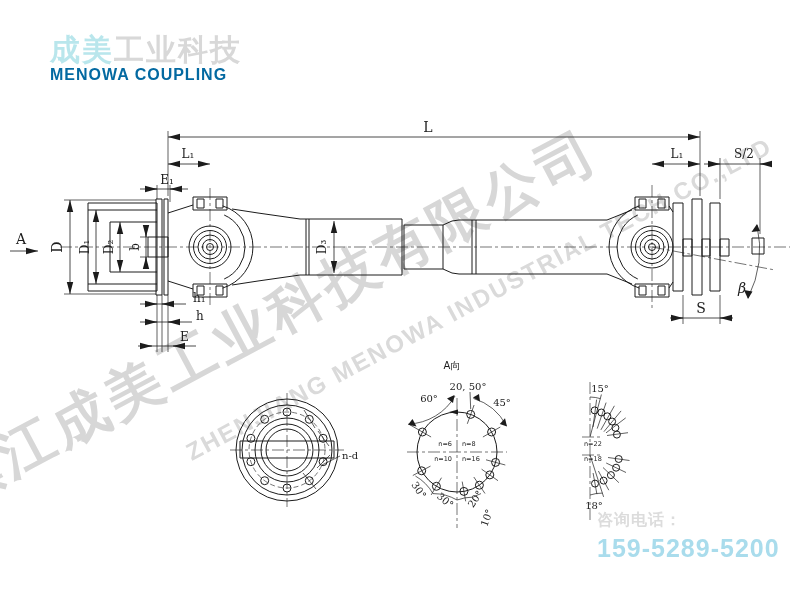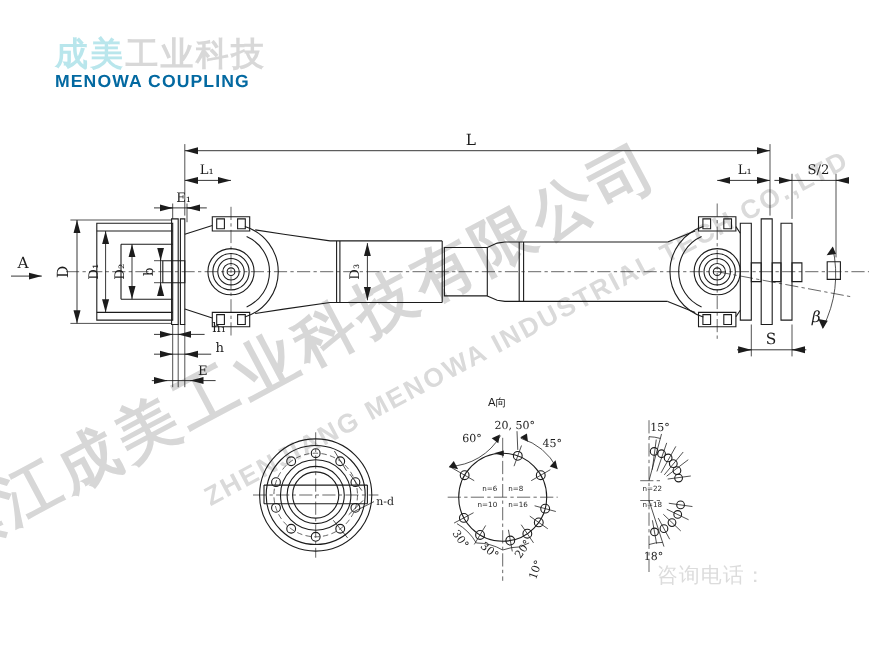--- a/index.html
+++ b/index.html
@@ -13,21 +13,21 @@
   .wm-en{left:188px;top:440px;font-size:24px;letter-spacing:2px;color:#dadada;
          transform:rotate(-28deg);transform-origin:0 50%;}
   
   .logo{left:30px;top:34px;z-index:3;margin-left:20px;}
   .logo-cn{font-size:30px;font-weight:bold;letter-spacing:2px;line-height:1.05;}
   .logo-cn .accent{color:#b9e6ec;}
   .logo-cn .rest{color:#d8d8d8;}
   .logo-en{font-size:16px;font-weight:bold;color:#0369a1;letter-spacing:1px;}
   
   .contact{left:597px;top:510px;z-index:3;}
-  .contact-label{font-size:19px;color:#dcdcdc;font-weight:normal;letter-spacing:1px;}
+  .contact-label{font-size:16px;color:#dcdcdc;font-weight:bold;letter-spacing:1px;}
   .contact-phone{font-size:25px;color:#a9dcec;font-weight:bold;letter-spacing:1px;margin-top:3px;}
   svg{position:absolute;left:0;top:0;z-index:2;}
   svg *{vector-effect:non-scaling-stroke;}
   .ln{stroke:#1c1c1c;stroke-width:1;fill:none;}
   .thin{stroke:#1c1c1c;stroke-width:0.7;fill:none;}
   .cl{stroke:#3a3a3a;stroke-width:0.7;fill:none;stroke-dasharray:12 3 3 3;}
   .dash{stroke:#3a3a3a;stroke-width:0.7;fill:none;stroke-dasharray:5 3;}
   .dim{stroke:#1c1c1c;stroke-width:0.8;fill:none;}
   text{fill:#1c1c1c;font-family:"DejaVu Serif","Liberation Serif",serif;}
   .dt{font-size:14px;}
@@ -318,13 +318,14 @@
   </g>
 </svg>
 
 <div class="abs logo">
   <div class="logo-cn"><span class="accent">成美</span><span class="rest">工业科技</span></div>
   <div class="logo-en">MENOWA COUPLING</div>
 </div>
 
 <div class="abs contact">
   <div class="contact-label">咨询电话：</div>
+  <div class="contact-phone">159-5289-5200</div>
 </div>
 
 </body></html>

